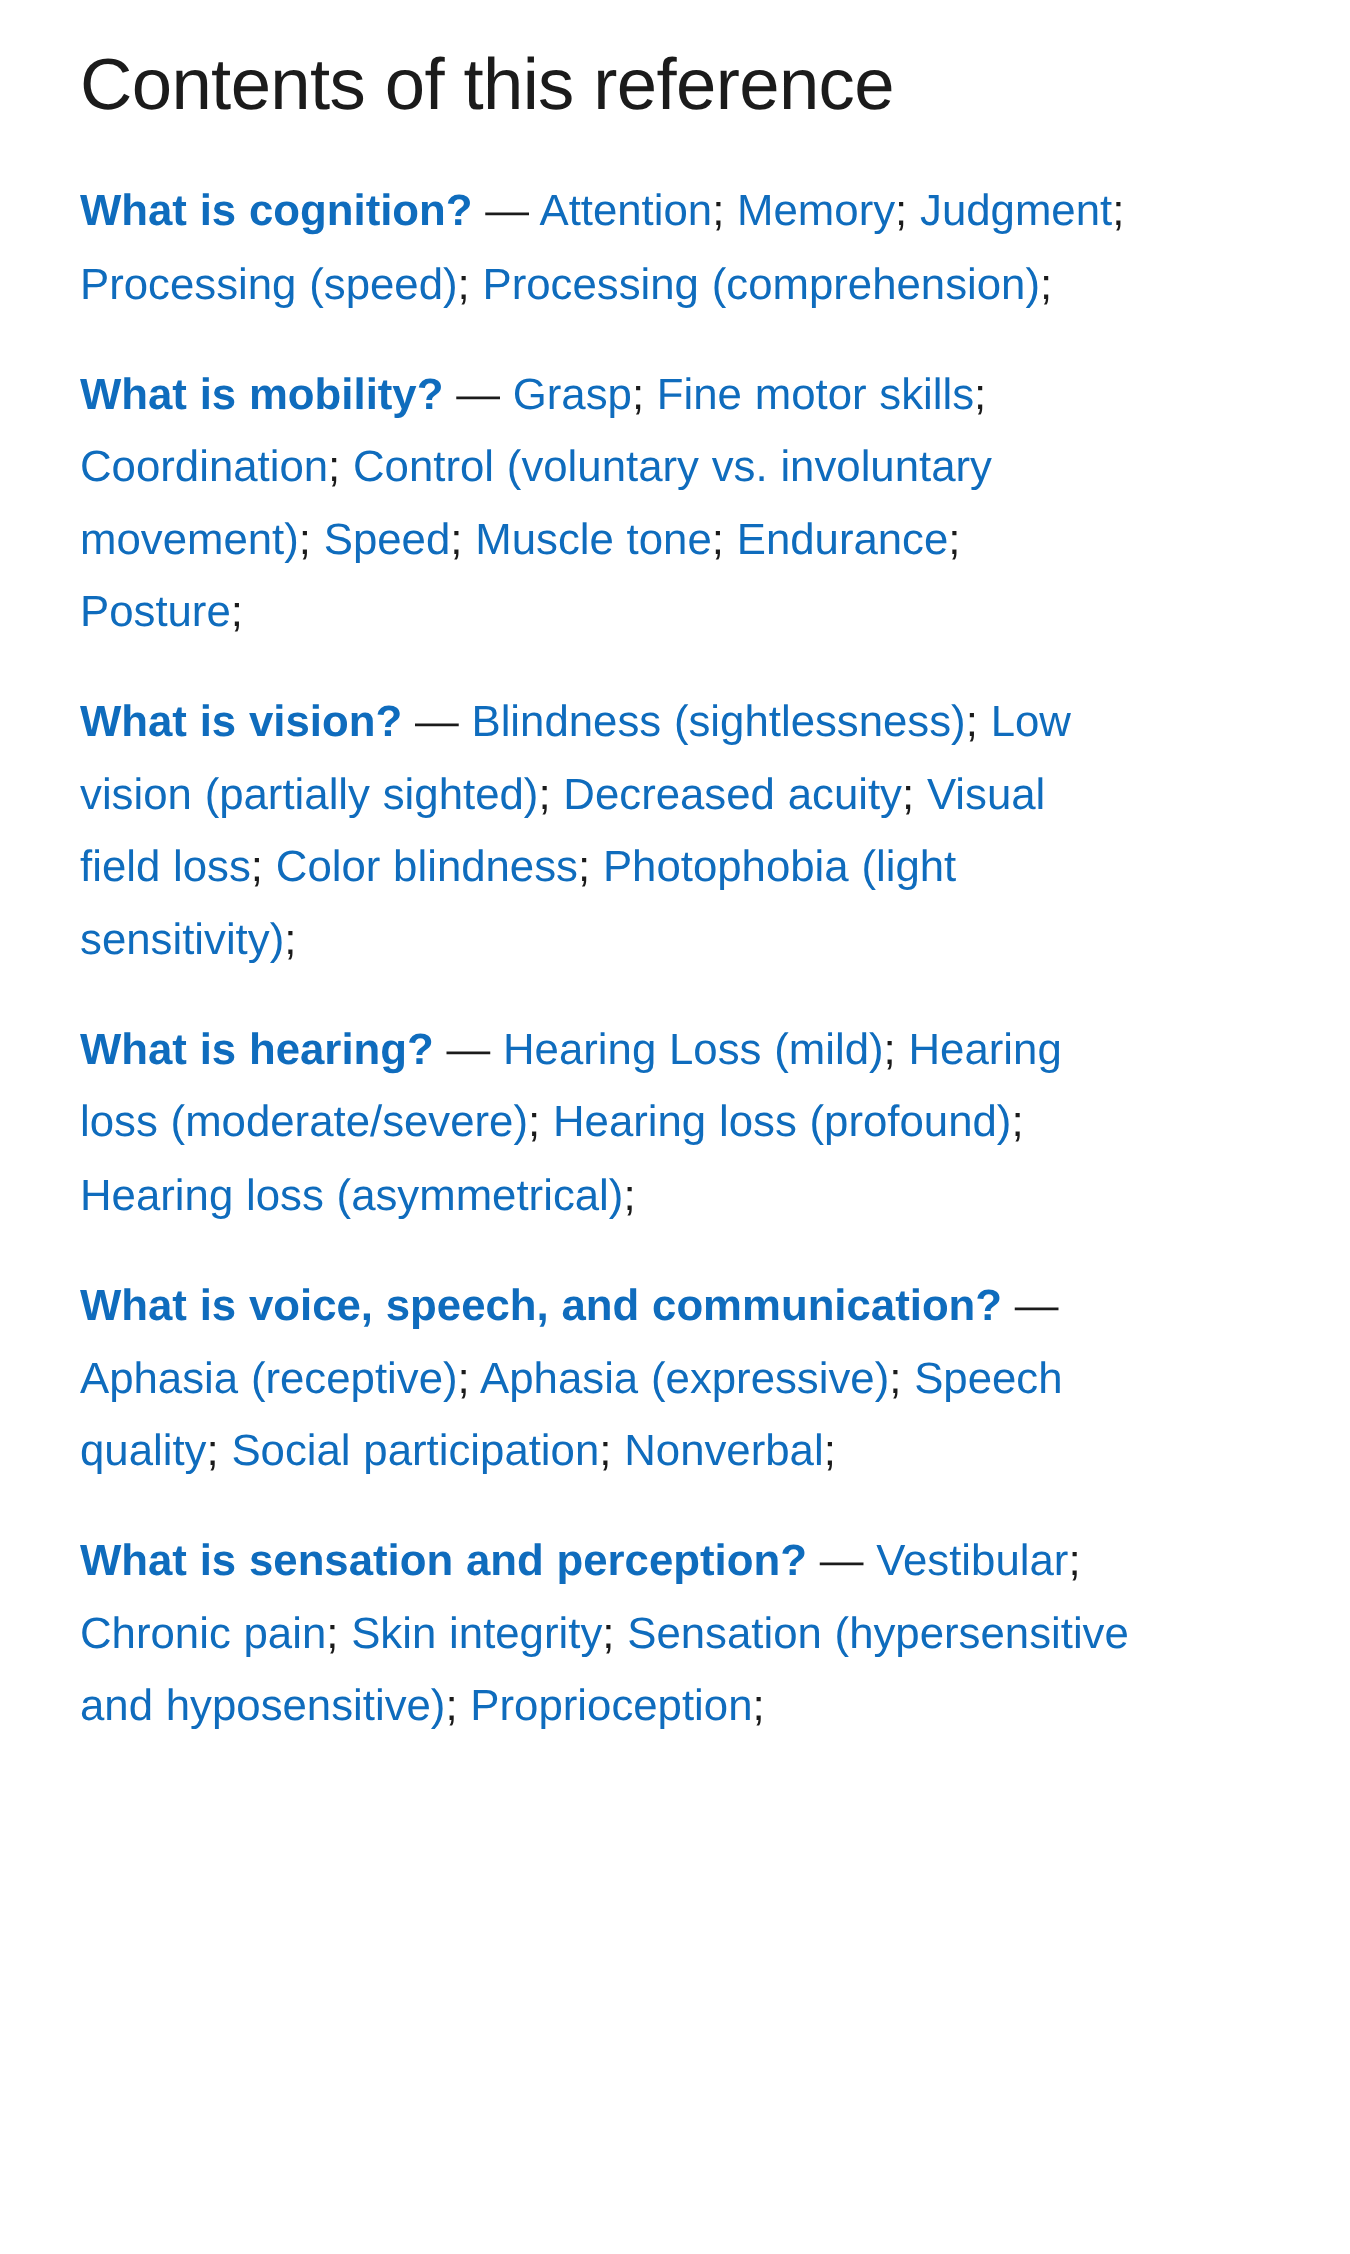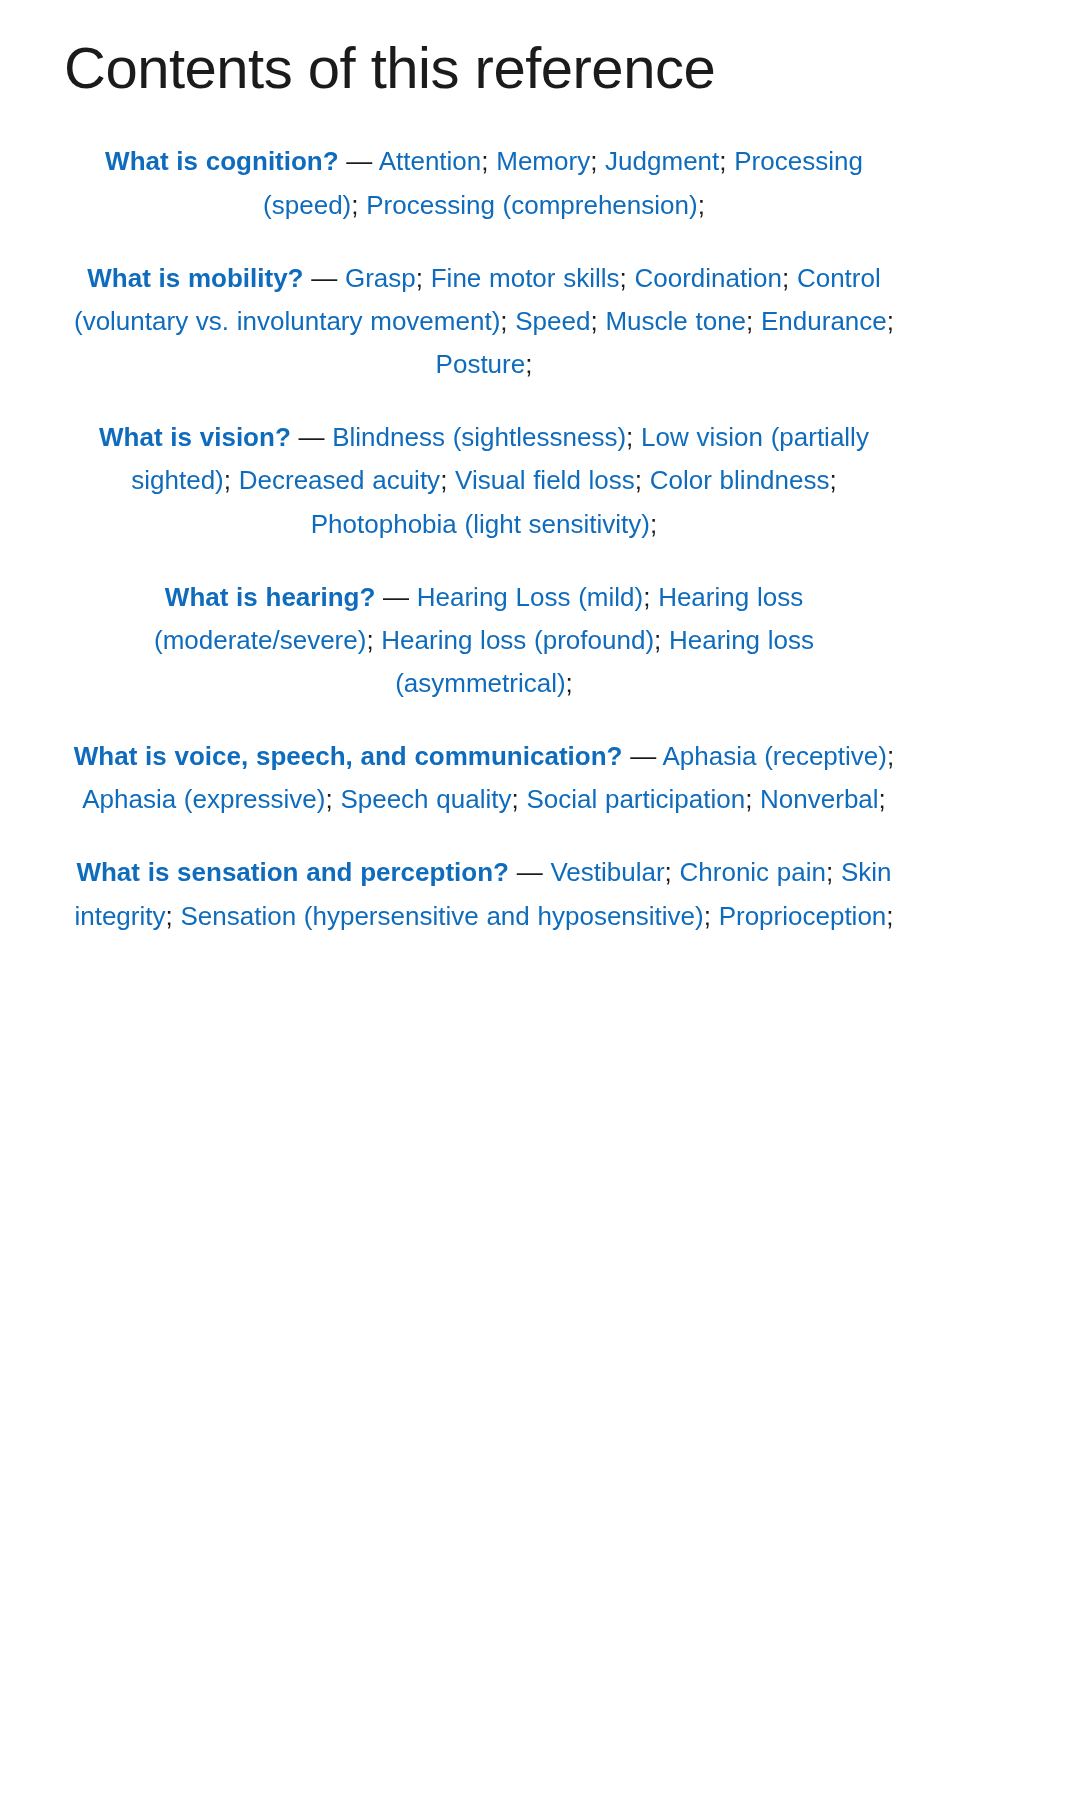--- a/index.html
+++ b/index.html
@@ -24,27 +24,26 @@
   .page-title {
     font-size: 58px;
     line-height: 1.18;
     font-weight: 400;
     color: #1b1b1b;
     letter-spacing: -0.5px;
     margin: 0 0 38px 0;
   }
 
   .toc-section {
-    font-size: 26px;
+    font-size: 35px;
     line-height: 1.66;
     color: #1b1b1b;
     margin: 0 0 30px 0;
     max-width: 840px;
     word-spacing: 0.5px;
-    text-align: center;
   }
   .toc-section:last-child {
     margin-bottom: 0;
   }
 
   a.toc-link {
     color: #0f6cbd;
     text-decoration: none;
   }
   a.toc-heading-link {

